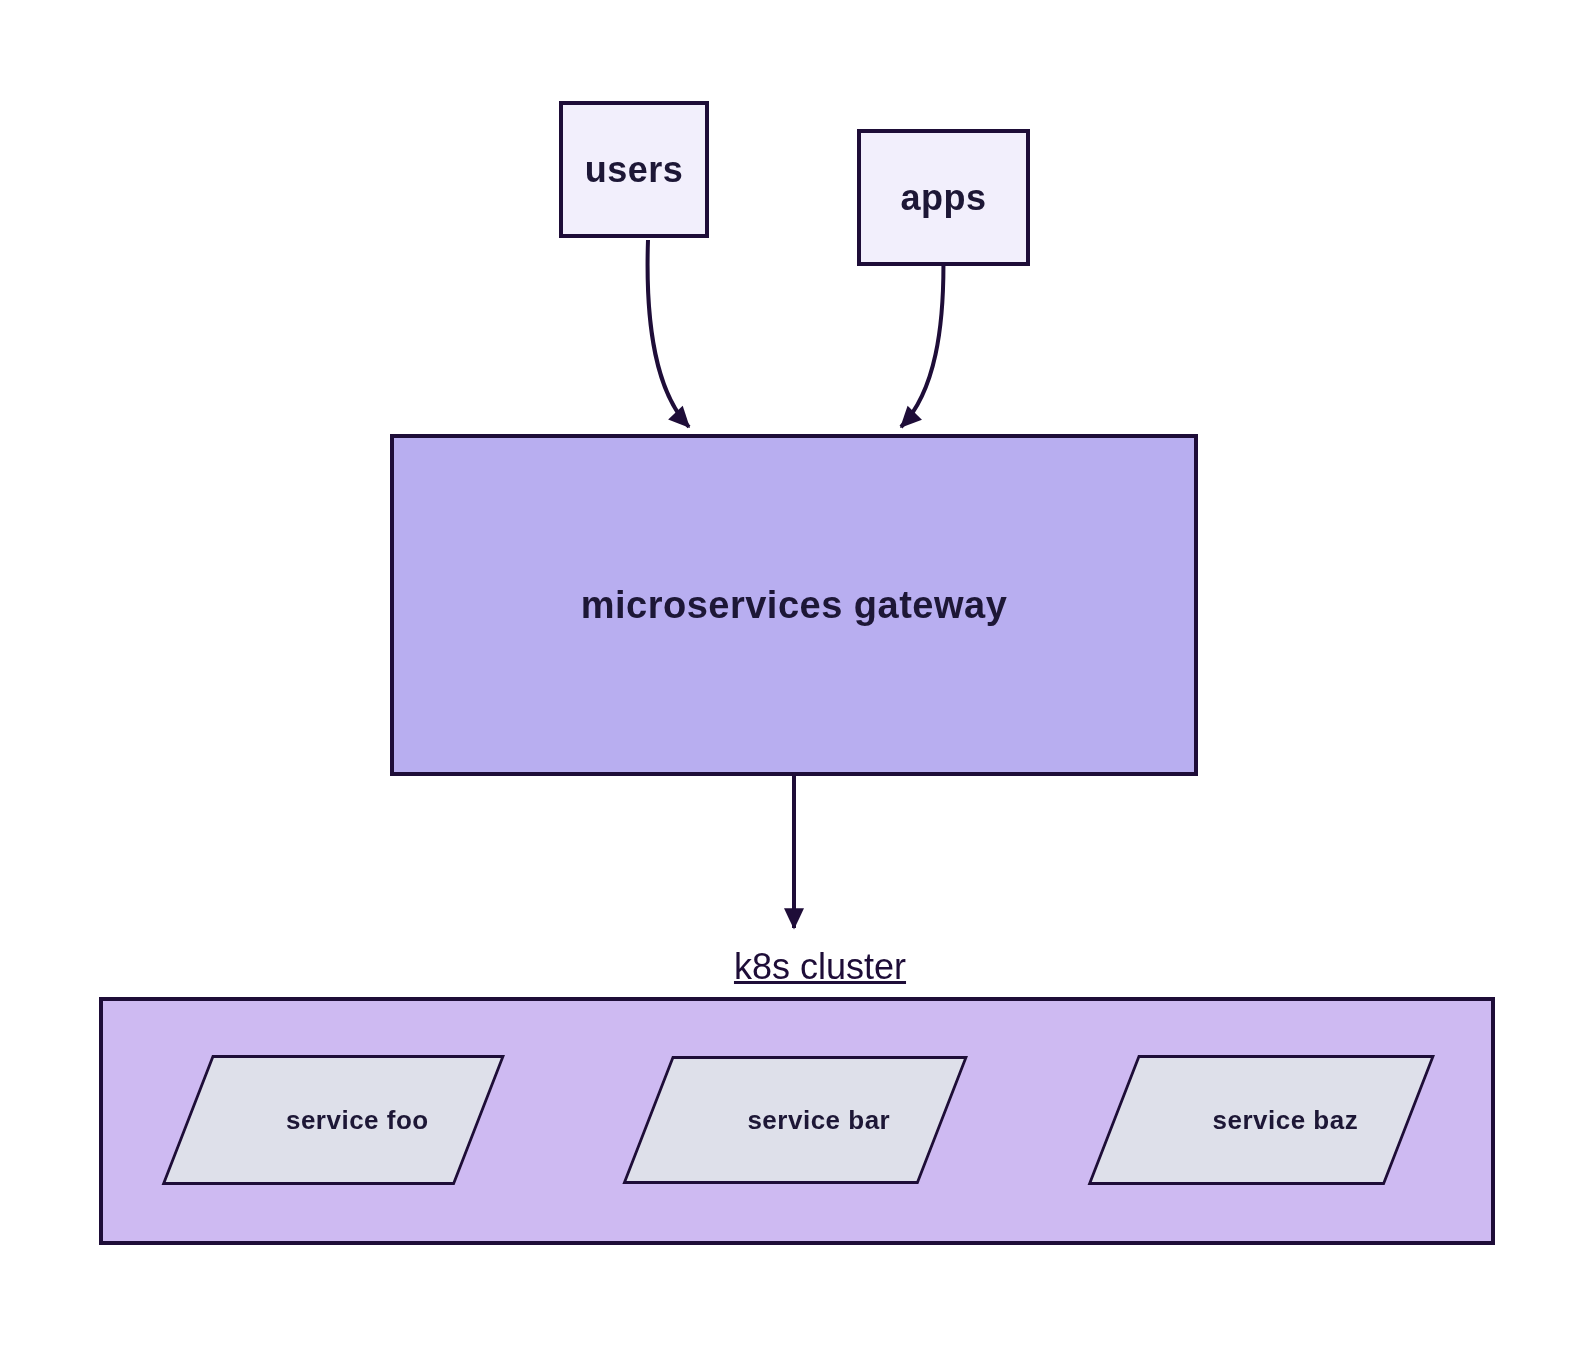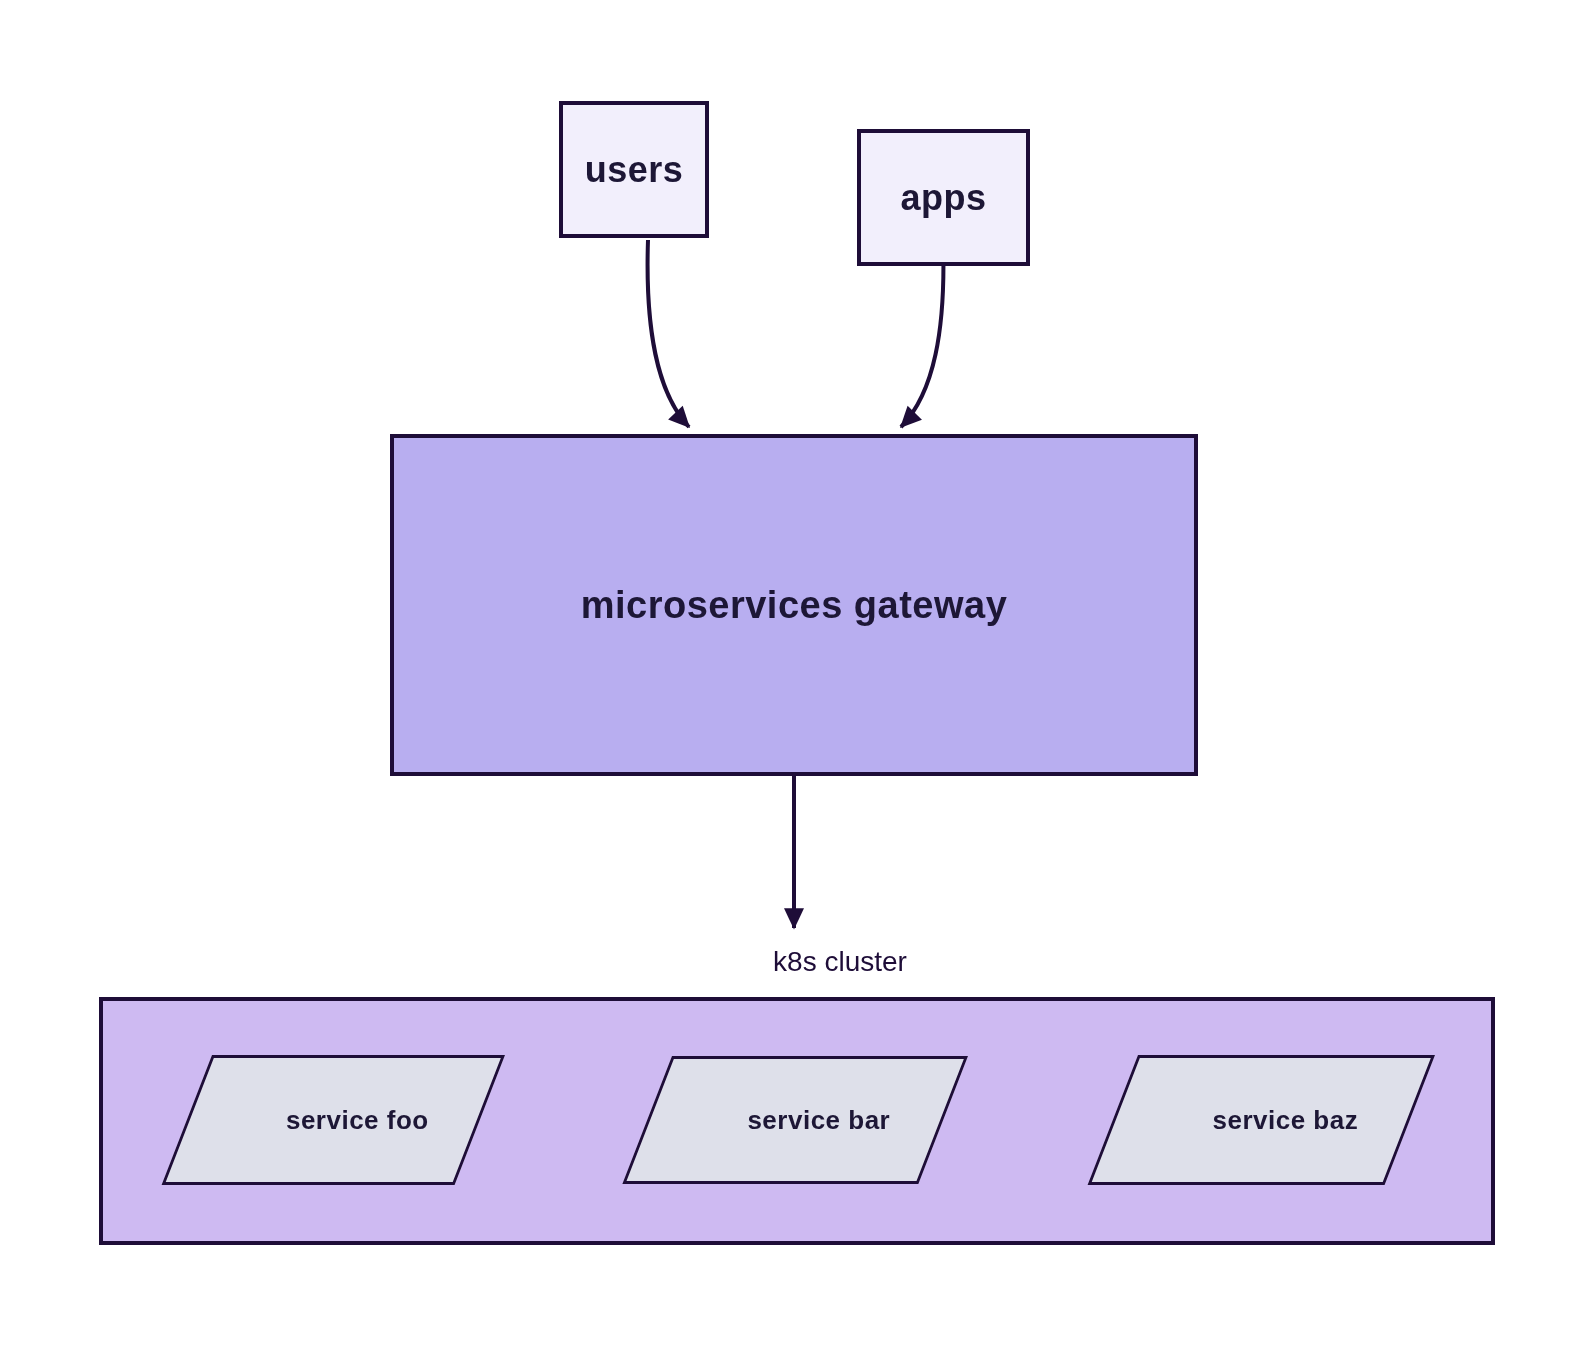--- a/index.html
+++ b/index.html
@@ -62,26 +62,27 @@
   }
   .cluster {
     position: absolute;
     left: 99px; top: 997px;
     width: 1396px; height: 248px;
     background: var(--cluster-fill);
     border: 4px solid var(--ink);
   }
   .cluster-label {
     position: absolute;
-    left: 840px; top: 946px;
+    left: 820px; top: 946px;
     transform: translateX(-50%);
-    font-size: 28px;
+    font-size: 36px;
     font-weight: 400;
     color: var(--ink);
     white-space: nowrap;
+    text-decoration: underline;
   }
   .pgram {
     position: absolute;
     height: 130px;
     background: var(--service-fill);
     border: 3px solid var(--ink);
     transform: skewX(-21.2deg);
     transform-origin: top left;
   }
   .pgram-foo { left: 212px; top: 1055px; width: 293px; }

